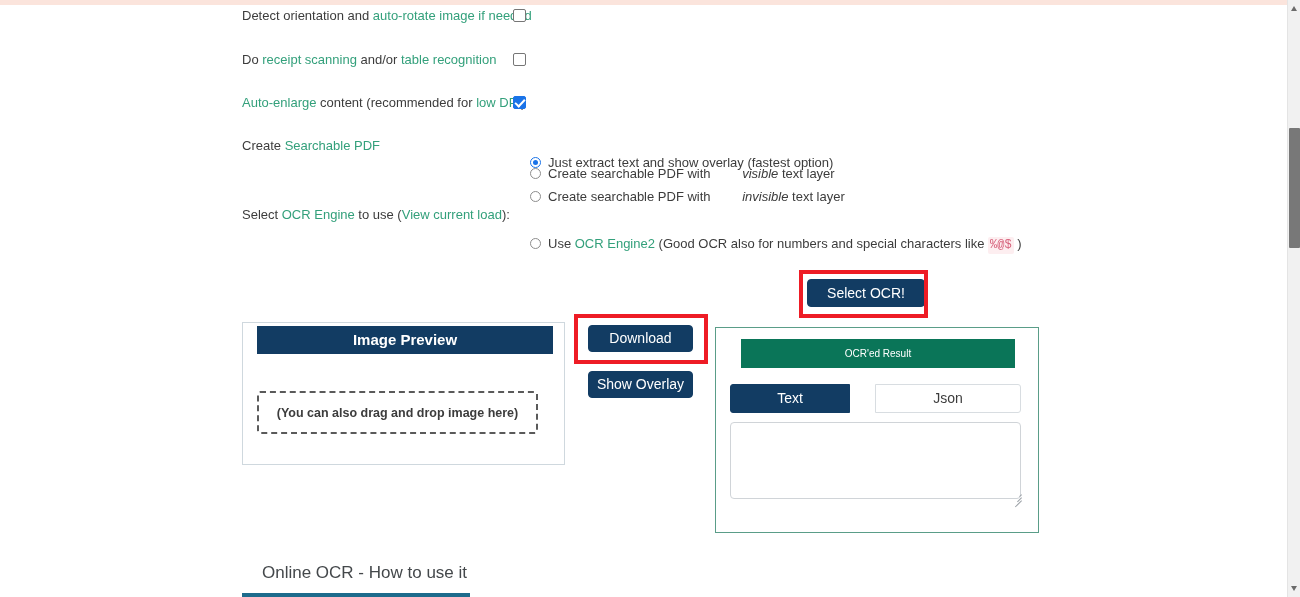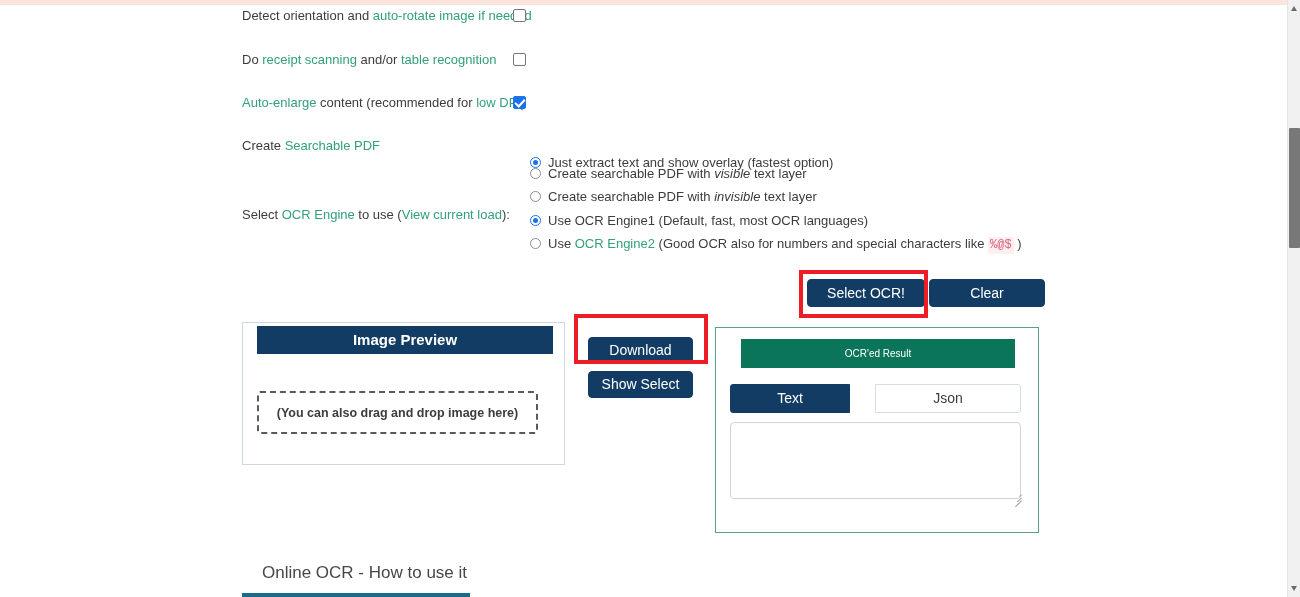--- a/index.html
+++ b/index.html
@@ -123,40 +123,40 @@
   }
   .code-chip {
     display: inline-block;
     background: #fdeef0;
     color: #d6607a;
     padding: 0 2px;
     border-radius: 2px;
     font-size: 12px;
     font-family: "Liberation Mono", monospace;
   }
-  em.it { font-style: italic; }
+  em.it { font-style: italic; margin-left: 28px; }
 
   
   .btn {
     position: absolute;
     box-sizing: border-box;
     background: #123c63;
     color: #ffffff;
     border: 1px solid #123c63;
     border-radius: 4px;
     font-family: "Liberation Sans", sans-serif;
     font-size: 14px;
     text-align: center;
     cursor: pointer;
     padding: 0;
   }
 
   #start-ocr-button { left: 807px; top: 279px; width: 118px; height: 28px; line-height: 26px; }
   #clear-button     { left: 929px; top: 279px; width: 116px; height: 28px; line-height: 26px; }
-  #download-button  { left: 588px; top: 325px; width: 105px; height: 27px; line-height: 25px; margin-top: 12px; }
+  #download-button  { left: 588px; top: 325px; width: 105px; height: 27px; line-height: 25px; }
   #show-overlay-button { left: 588px; top: 371px; width: 105px; height: 27px; line-height: 25px; }
 
   
   .hl {
     position: absolute;
     box-sizing: border-box;
     border: 4px solid #ee1c25;
     background: transparent;
     pointer-events: none;
   }
@@ -373,32 +373,28 @@
   <label class="radio-row" style="top:165px;">
     <span class="rb"></span><span>Create searchable PDF with </span><em class="it">visible</em><span> text layer</span>
   </label>
 
   <label class="radio-row" style="top:188px;">
     <span class="rb"></span><span>Create searchable PDF with </span><em class="it">invisible</em><span> text layer</span>
   </label>
 
   <div class="group-label" style="top:207px;"><span>Select </span><span class="lnk-a">OCR Engine</span><span> to use (</span><span class="lnk-a">View current load</span><span>):</span></div>
 
-  <label class="radio-row" style="top:212px;">
-    <span class="rb sel"></span><span>Use OCR Engine1 (Default, fast, most OCR languages)</span>
-  </label>
 
   <label class="radio-row" style="top:235px;">
     <span class="rb"></span><span>Use </span><span class="lnk-a">OCR Engine2</span><span> (Good OCR also for numbers and special characters like </span><span class="code-chip">%@$</span><span> )</span>
   </label>
 
   <button class="btn" id="start-ocr-button">Select OCR!</button>
-  <button class="btn" id="clear-button">Clear</button>
   <button class="btn" id="download-button">Download</button>
-  <button class="btn" id="show-overlay-button">Show Select</button>
+  <button class="btn" id="show-overlay-button">Show Overlay</button>
 
   <div id="image-preview-panel">
     <div id="image-preview-header">Image Preview</div>
     <div id="dropzone">(You can also drag and drop image here)</div>
   </div>
 
   <div id="ocr-result-panel">
     <div id="ocr-result-header">OCR'ed Result</div>
     <div class="tab" id="tab-text">Text</div>
     <div class="tab" id="tab-json">Json</div>

